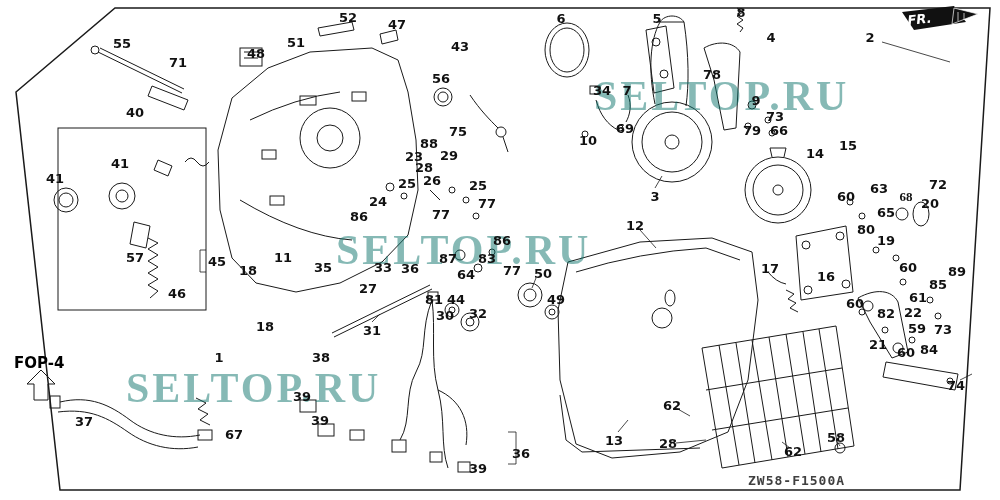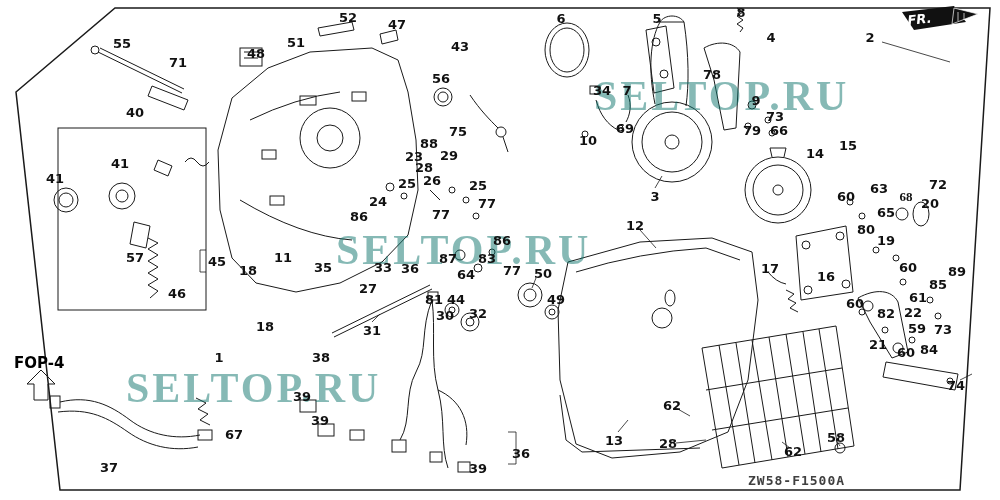--- a/index.html
+++ b/index.html
@@ -274,21 +274,21 @@
       <span class="callout" style="left: 135px; top: 112px;">40</span>
       <span class="callout" style="left: 120px; top: 163px;">41</span>
       <span class="callout" style="left: 55px; top: 178px;">41</span>
       <span class="callout" style="left: 135px; top: 257px;">57</span>
       <span class="callout" style="left: 217px; top: 261px;">45</span>
       <span class="callout" style="left: 177px; top: 293px;">46</span>
       <span class="callout" style="left: 248px; top: 270px;">18</span>
       <span class="callout" style="left: 265px; top: 326px;">18</span>
       <span class="callout" style="left: 219px; top: 357px;">1</span>
       <span class="callout" style="left: 193px; top: 434px; margin-left: 41px;">67</span>
-      <span class="callout" style="left: 109px; top: 421px; margin-top: 46px;">37</span>
+      <span class="callout" style="left: 84px; top: 421px;">37</span>
       <span class="callout" style="left: 321px; top: 357px;">38</span>
       <span class="callout" style="left: 302px; top: 396px;">39</span>
       <span class="callout" style="left: 320px; top: 420px;">39</span>
       <span class="callout" style="left: 478px; top: 468px;">39</span>
       <span class="callout" style="left: 521px; top: 453px;">36</span>
       <span class="callout" style="left: 372px; top: 330px;">31</span>
       <span class="callout" style="left: 368px; top: 288px;">27</span>
       <span class="callout" style="left: 323px; top: 267px;">35</span>
       <span class="callout" style="left: 383px; top: 267px;">33</span>
       <span class="callout" style="left: 410px; top: 268px;">36</span>

